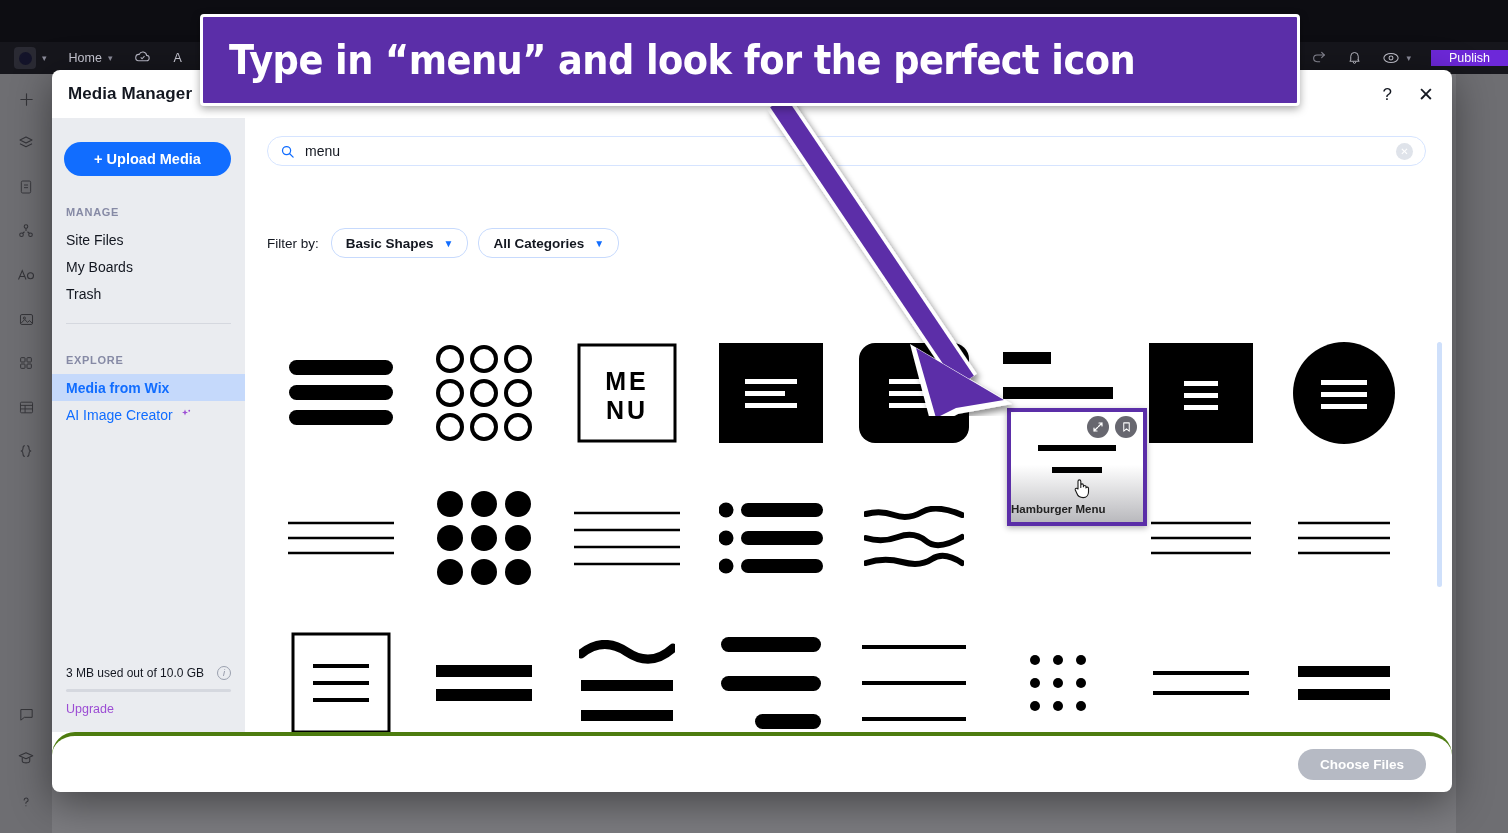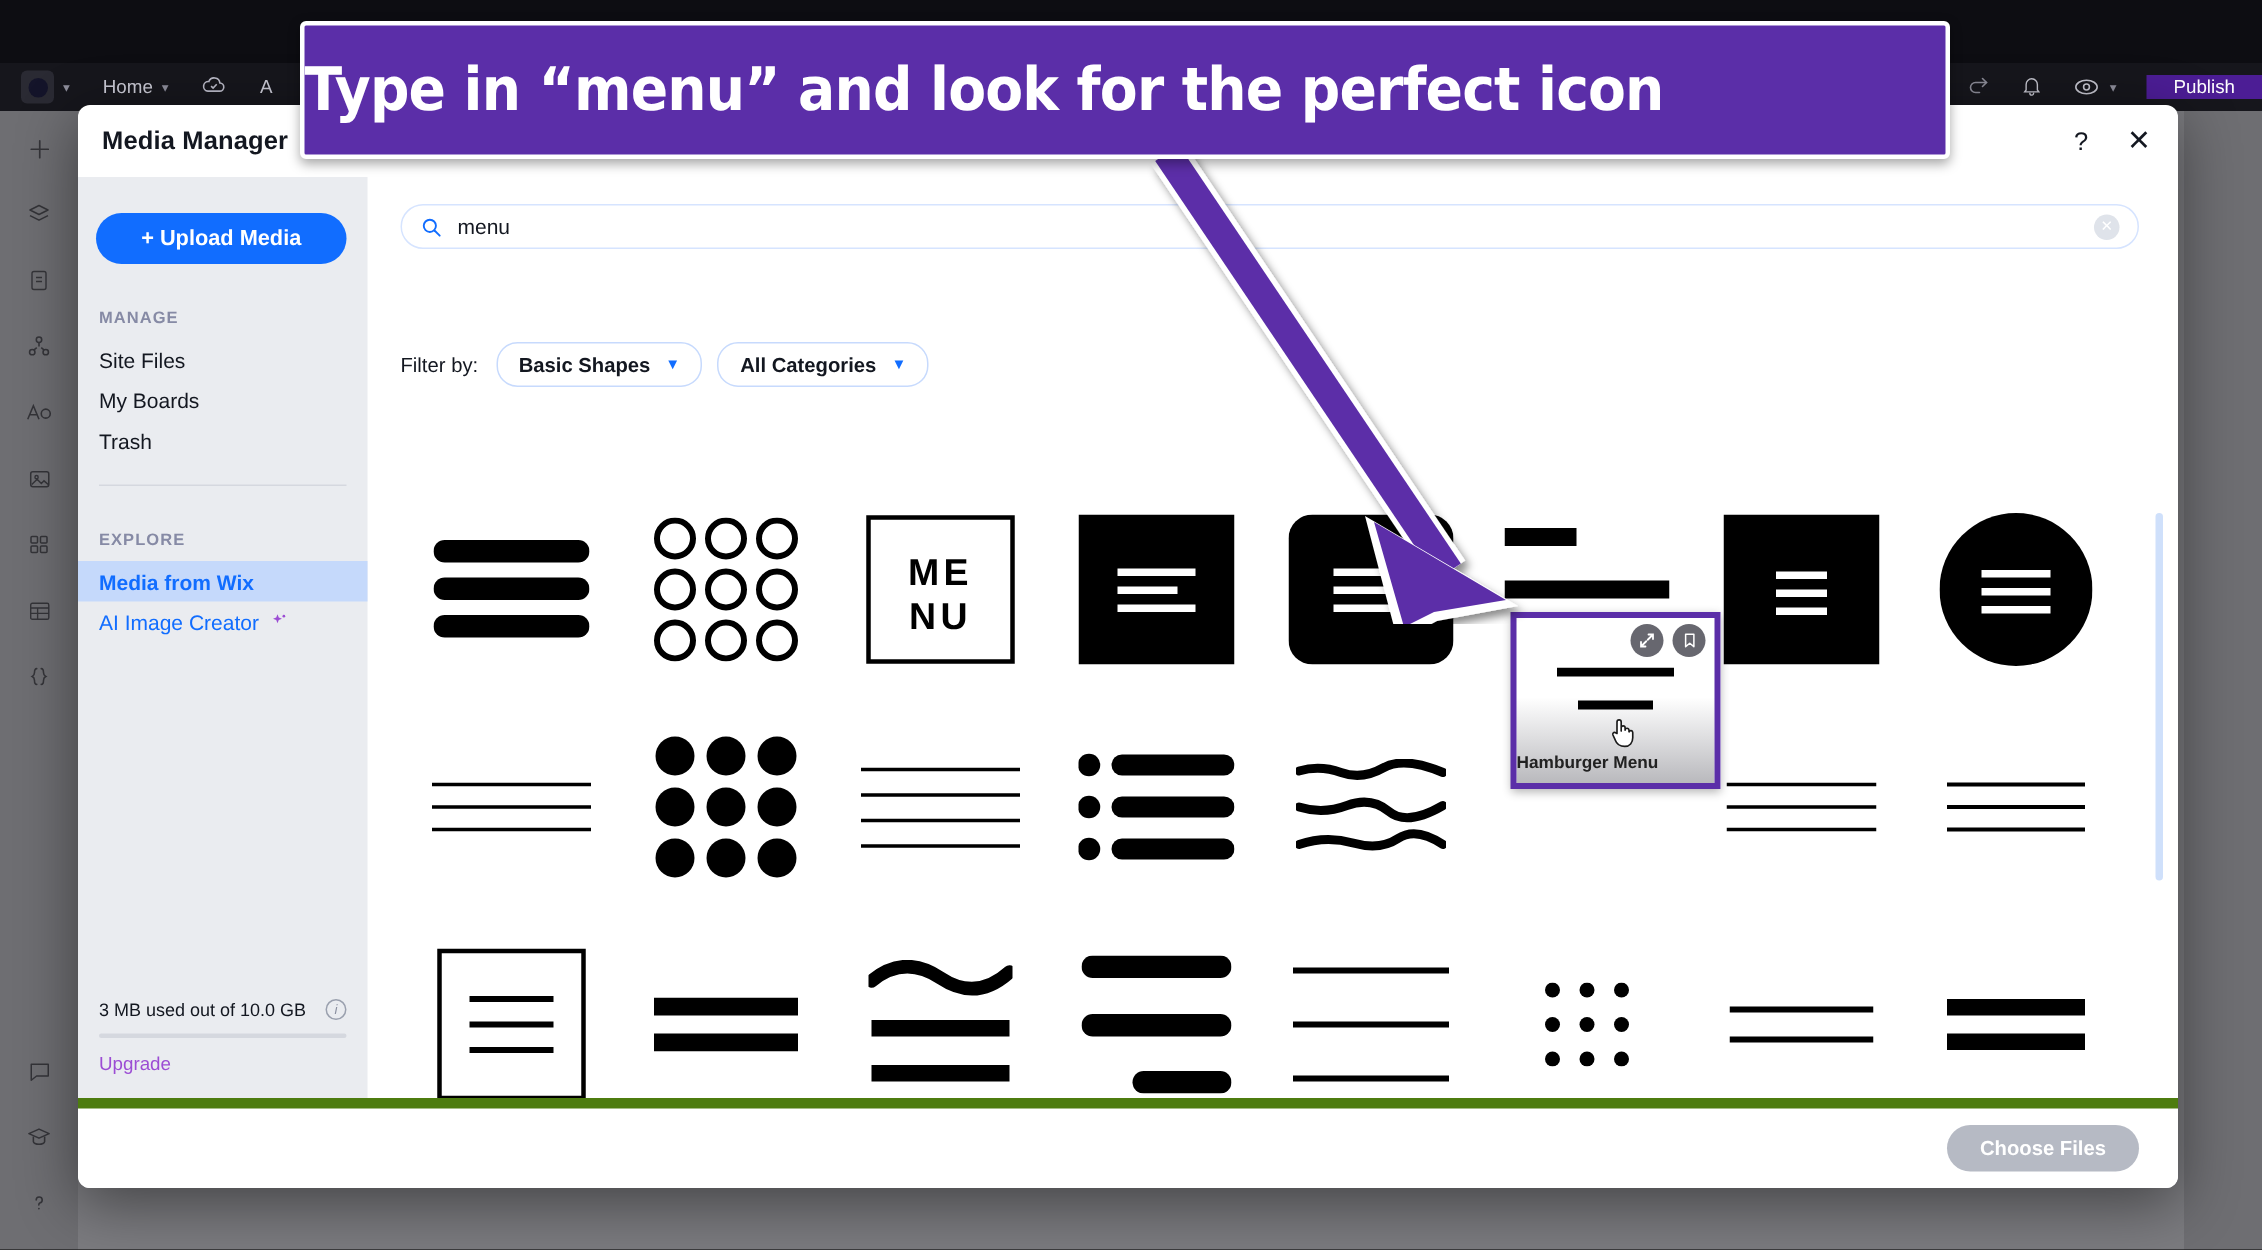--- a/index.html
+++ b/index.html
@@ -21,21 +21,21 @@
   .logo-chip {
     width: 22px; height: 22px; margin-left: 14px; border-radius: 4px;
     background: #2a2a33; display: flex; align-items: center; justify-content: center;
   }
   .logo-dot { width: 13px; height: 13px; border-radius: 50%; background: #14142a; }
   .tb-caret { font-size: 9px; color: #8c8c9a; margin-left: 6px; }
   .tb-item { margin-left: 22px; color: #c9c9d4; font-size: 12.5px; white-space: nowrap; }
   .tb-right { margin-left: auto; display: flex; align-items: center; gap: 20px; padding-right: 0; }
   .tb-icon { color: #c2c2cc; font-size: 14px; line-height: 1; }
   .publish-btn {
-    background: #4c1d95; color: #fff; font-size: 12.5px;
+    background: #6d28d9; color: #fff; font-size: 12.5px;
     height: 16px; padding: 0 18px; display: flex; align-items: center;
     border: none;
   }
   .editor-rail {
     position: absolute; left: 0; top: 74px; bottom: 0; width: 52px;
     background: #6e6e72; display: flex; flex-direction: column; align-items: center;
     padding-top: 12px; gap: 18px;
   }
   .rail-ic { color: #1e1e22; opacity: .85; display: flex; align-items: center; justify-content: center; width: 26px; height: 26px; }
   .rail-spacer { flex: 1; }
@@ -148,35 +148,36 @@
     width: 22px; height: 22px; border-radius: 50%; background: rgba(60,60,70,.78);
     display: flex; align-items: center; justify-content: center; color: #fff; cursor: pointer;
   }
   .sel-name {
     position: absolute; bottom: 7px; left: 0; right: 0; text-align: left;
     font-size: 11.5px; font-weight: 700; color: #222; 
   }
   .cursor-hand { position: absolute; left: 62px; top: 66px; }
 
   .modal-foot {
-    height: 60px; flex: 0 0 60px; border-top: 7px solid #4d7c0f;
+    height: 60px; flex: 0 0 60px; border-top: 4px solid #4d7c0f;
     display: flex; align-items: center; justify-content: flex-end; padding-right: 26px;
     background: #fff;
+    border-radius: 23px;
   }
   .choose-btn {
     background: #b6bac4; color: #fff; border: none; border-radius: 16px;
     height: 31px; padding: 0 22px; font-size: 13.5px; font-weight: 600;
     font-family: inherit; cursor: pointer;
   }
 
   
   .banner {
     position: absolute; left: 200px; top: 14px; width: 1100px; height: 92px;
     background: #5b2ea8; border: 3px solid #ffffff; border-radius: 4px;
-    display: flex; align-items: center; 
+    display: flex; align-items: center; padding-left: 26px;
     box-shadow: 0 3px 8px rgba(0,0,0,.35); z-index: 40;
   }
   .banner-text {
     color: #fff; font-size: 40px; font-weight: 700;
     font-family: "DejaVu Sans", sans-serif; letter-spacing: -.6px;
     transform: scaleX(.92); transform-origin: left center;
   }
   .arrow-svg { position: absolute; left: 760px; top: 96px; z-index: 39; }
 </style>
 </head>

